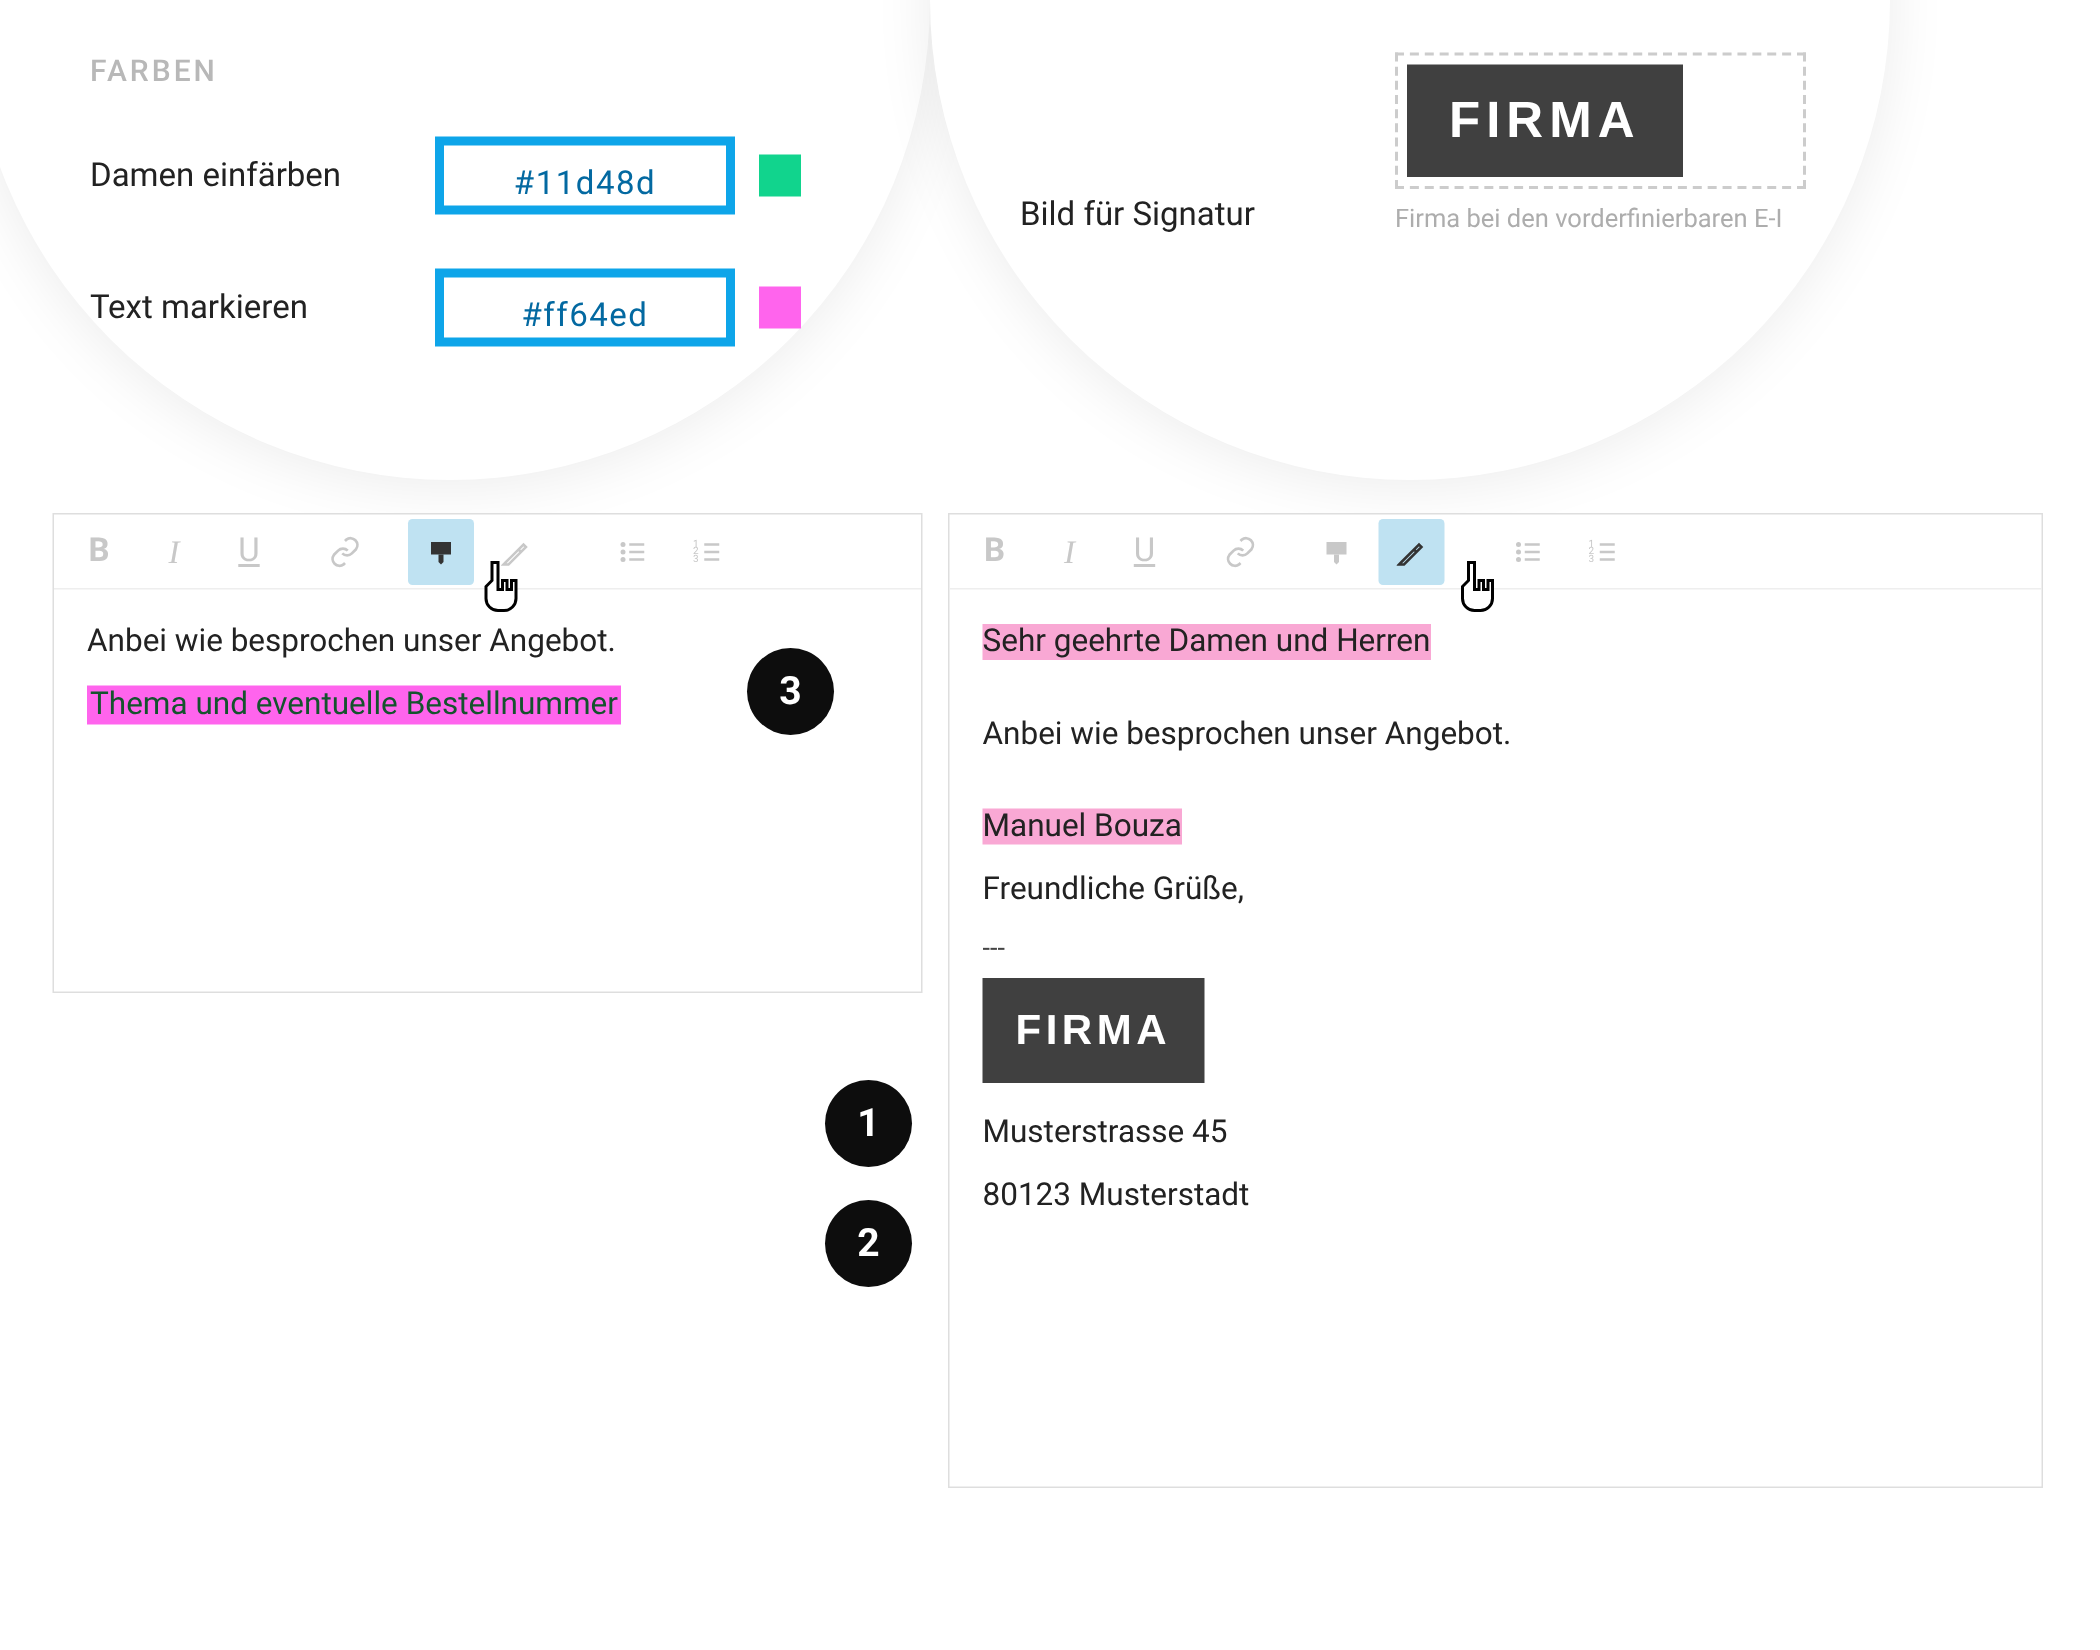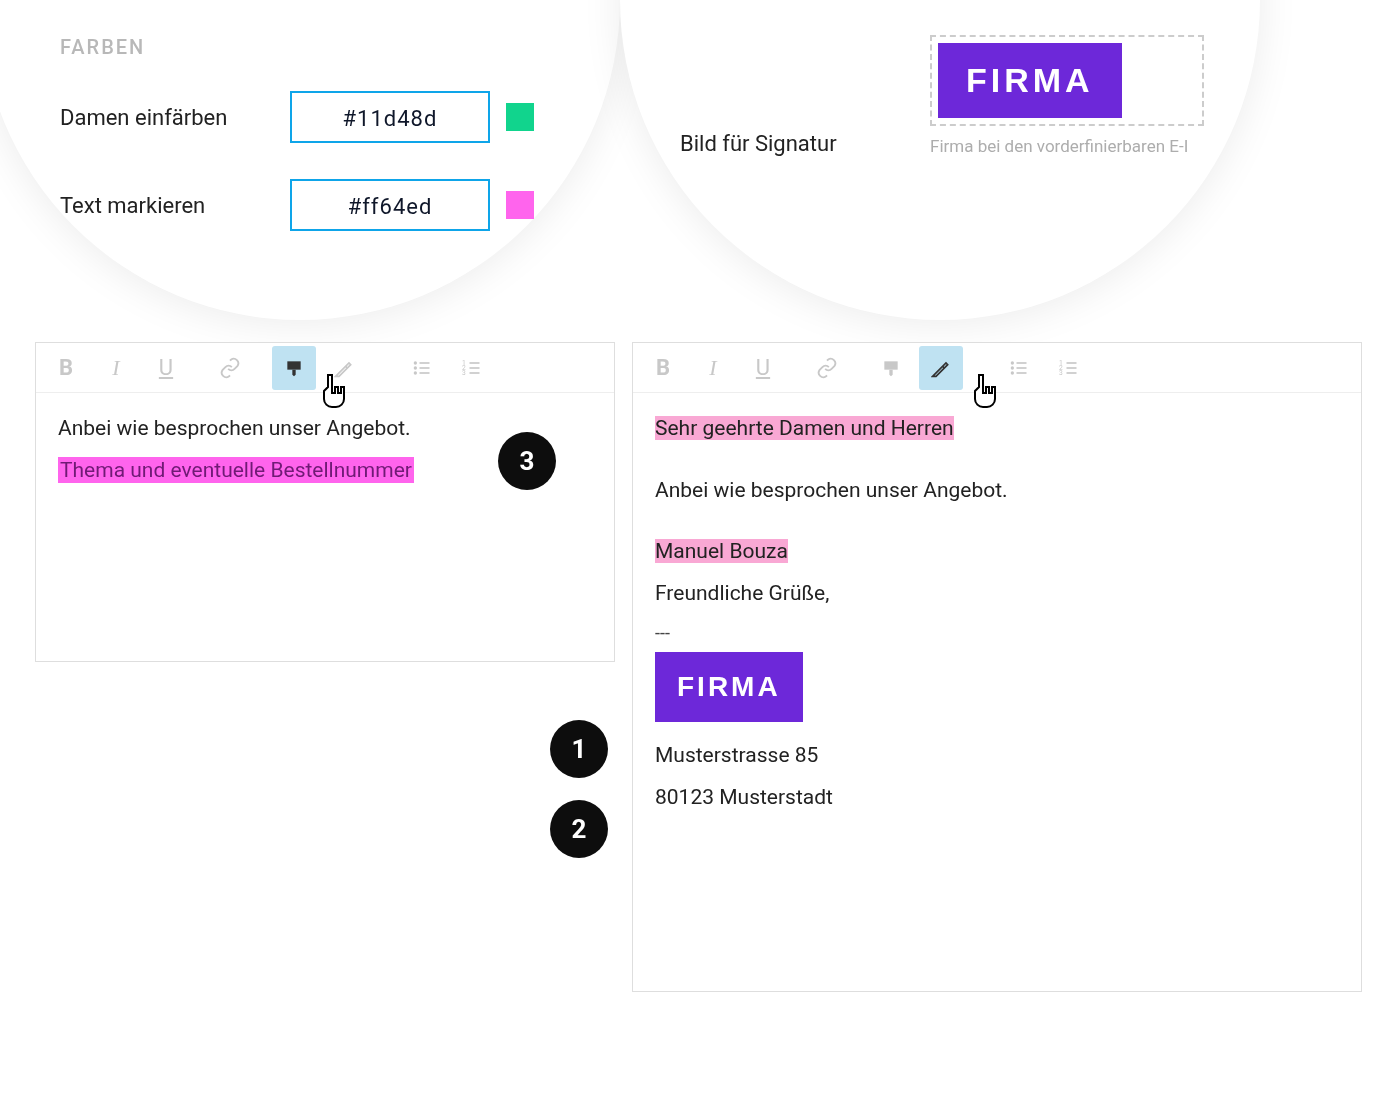--- a/index.html
+++ b/index.html
@@ -45,26 +45,26 @@
     align-items: center;
     margin-bottom: 36px;
   }
   .row-label {
     font-size: 22px;
     color: #222;
     width: 230px;
     flex: 0 0 auto;
   }
   .color-input {
-    border: 2px solid #0ea5e9;
+    border: 6px solid #0ea5e9;
     height: 52px;
     width: 200px;
     text-align: center;
     font-size: 22px;
-    color: #0f172a;
+    color: #0369a1;
     letter-spacing: 1px;
     margin-right: 16px;
     line-height: 52px;
   }
   .swatch {
     width: 28px;
     height: 28px;
     display: inline-block;
   }
   .swatch.green { background: #11d48d; }
@@ -72,21 +72,21 @@
 
   
   .logo-upload {
     position: relative;
     border: 2px dashed #ccc;
     padding: 6px;
     display: inline-block;
     margin-bottom: 10px;
   }
   .firma-logo {
-    background: #6d28d9;
+    background: #404040;
     color: #fff;
     font-weight: 800;
     letter-spacing: 4px;
     font-size: 34px;
     padding: 18px 28px;
     display: inline-block;
     font-family: Arial, sans-serif;
   }
   .firma-logo.small { font-size: 28px; padding: 14px 22px; letter-spacing: 3px; }
 
@@ -129,21 +129,21 @@
   .tbtn.active { background: #bfe2f2; color: #333; }
   .tbtn svg { display: block; }
 
   .editor-body {
     padding: 20px 22px;
     font-size: 21px;
     color: #222;
     line-height: 1.5;
   }
   .editor-body p { margin-bottom: 10px; }
-  .hl-pink { background: #ff64ed; color: #701a75; padding: 1px 2px; }
+  .hl-pink { background: #ff64ed; color: #14532d; padding: 1px 2px; }
   .sel { background: #f9a8d4; }
   .green-text { color: #11d48d; font-weight: 500; }
 
   .sig-divider { font-size: 18px; color: #444; margin: 10px 0 6px; }
 
   
   .cursor {
     position: absolute;
     pointer-events: none;
   }
@@ -330,20 +330,20 @@
     <p style="height:10px"></p>
     <p>Anbei wie besprochen unser Angebot.</p>
     <p style="height:10px"></p>
     <p><span class="sel">Manuel Bouza</span></p>
     <p>Freundliche Grüße,</p>
 
     <div class="sig-divider">---</div>
     <div style="margin:6px 0 18px">
       <span class="firma-logo small">FIRMA</span>
     </div>
-    <p>Musterstrasse 85</p>
+    <p>Musterstrasse 45</p>
     <p>80123 Musterstadt</p>
   </div>
 </div>
 
 <div class="num-badge" style="top:720px; left:550px">1</div>
 <div class="num-badge" style="top:800px; left:550px">2</div>
 <div class="num-badge" style="top:432px; left:498px">3</div>
 
 </body></html>

